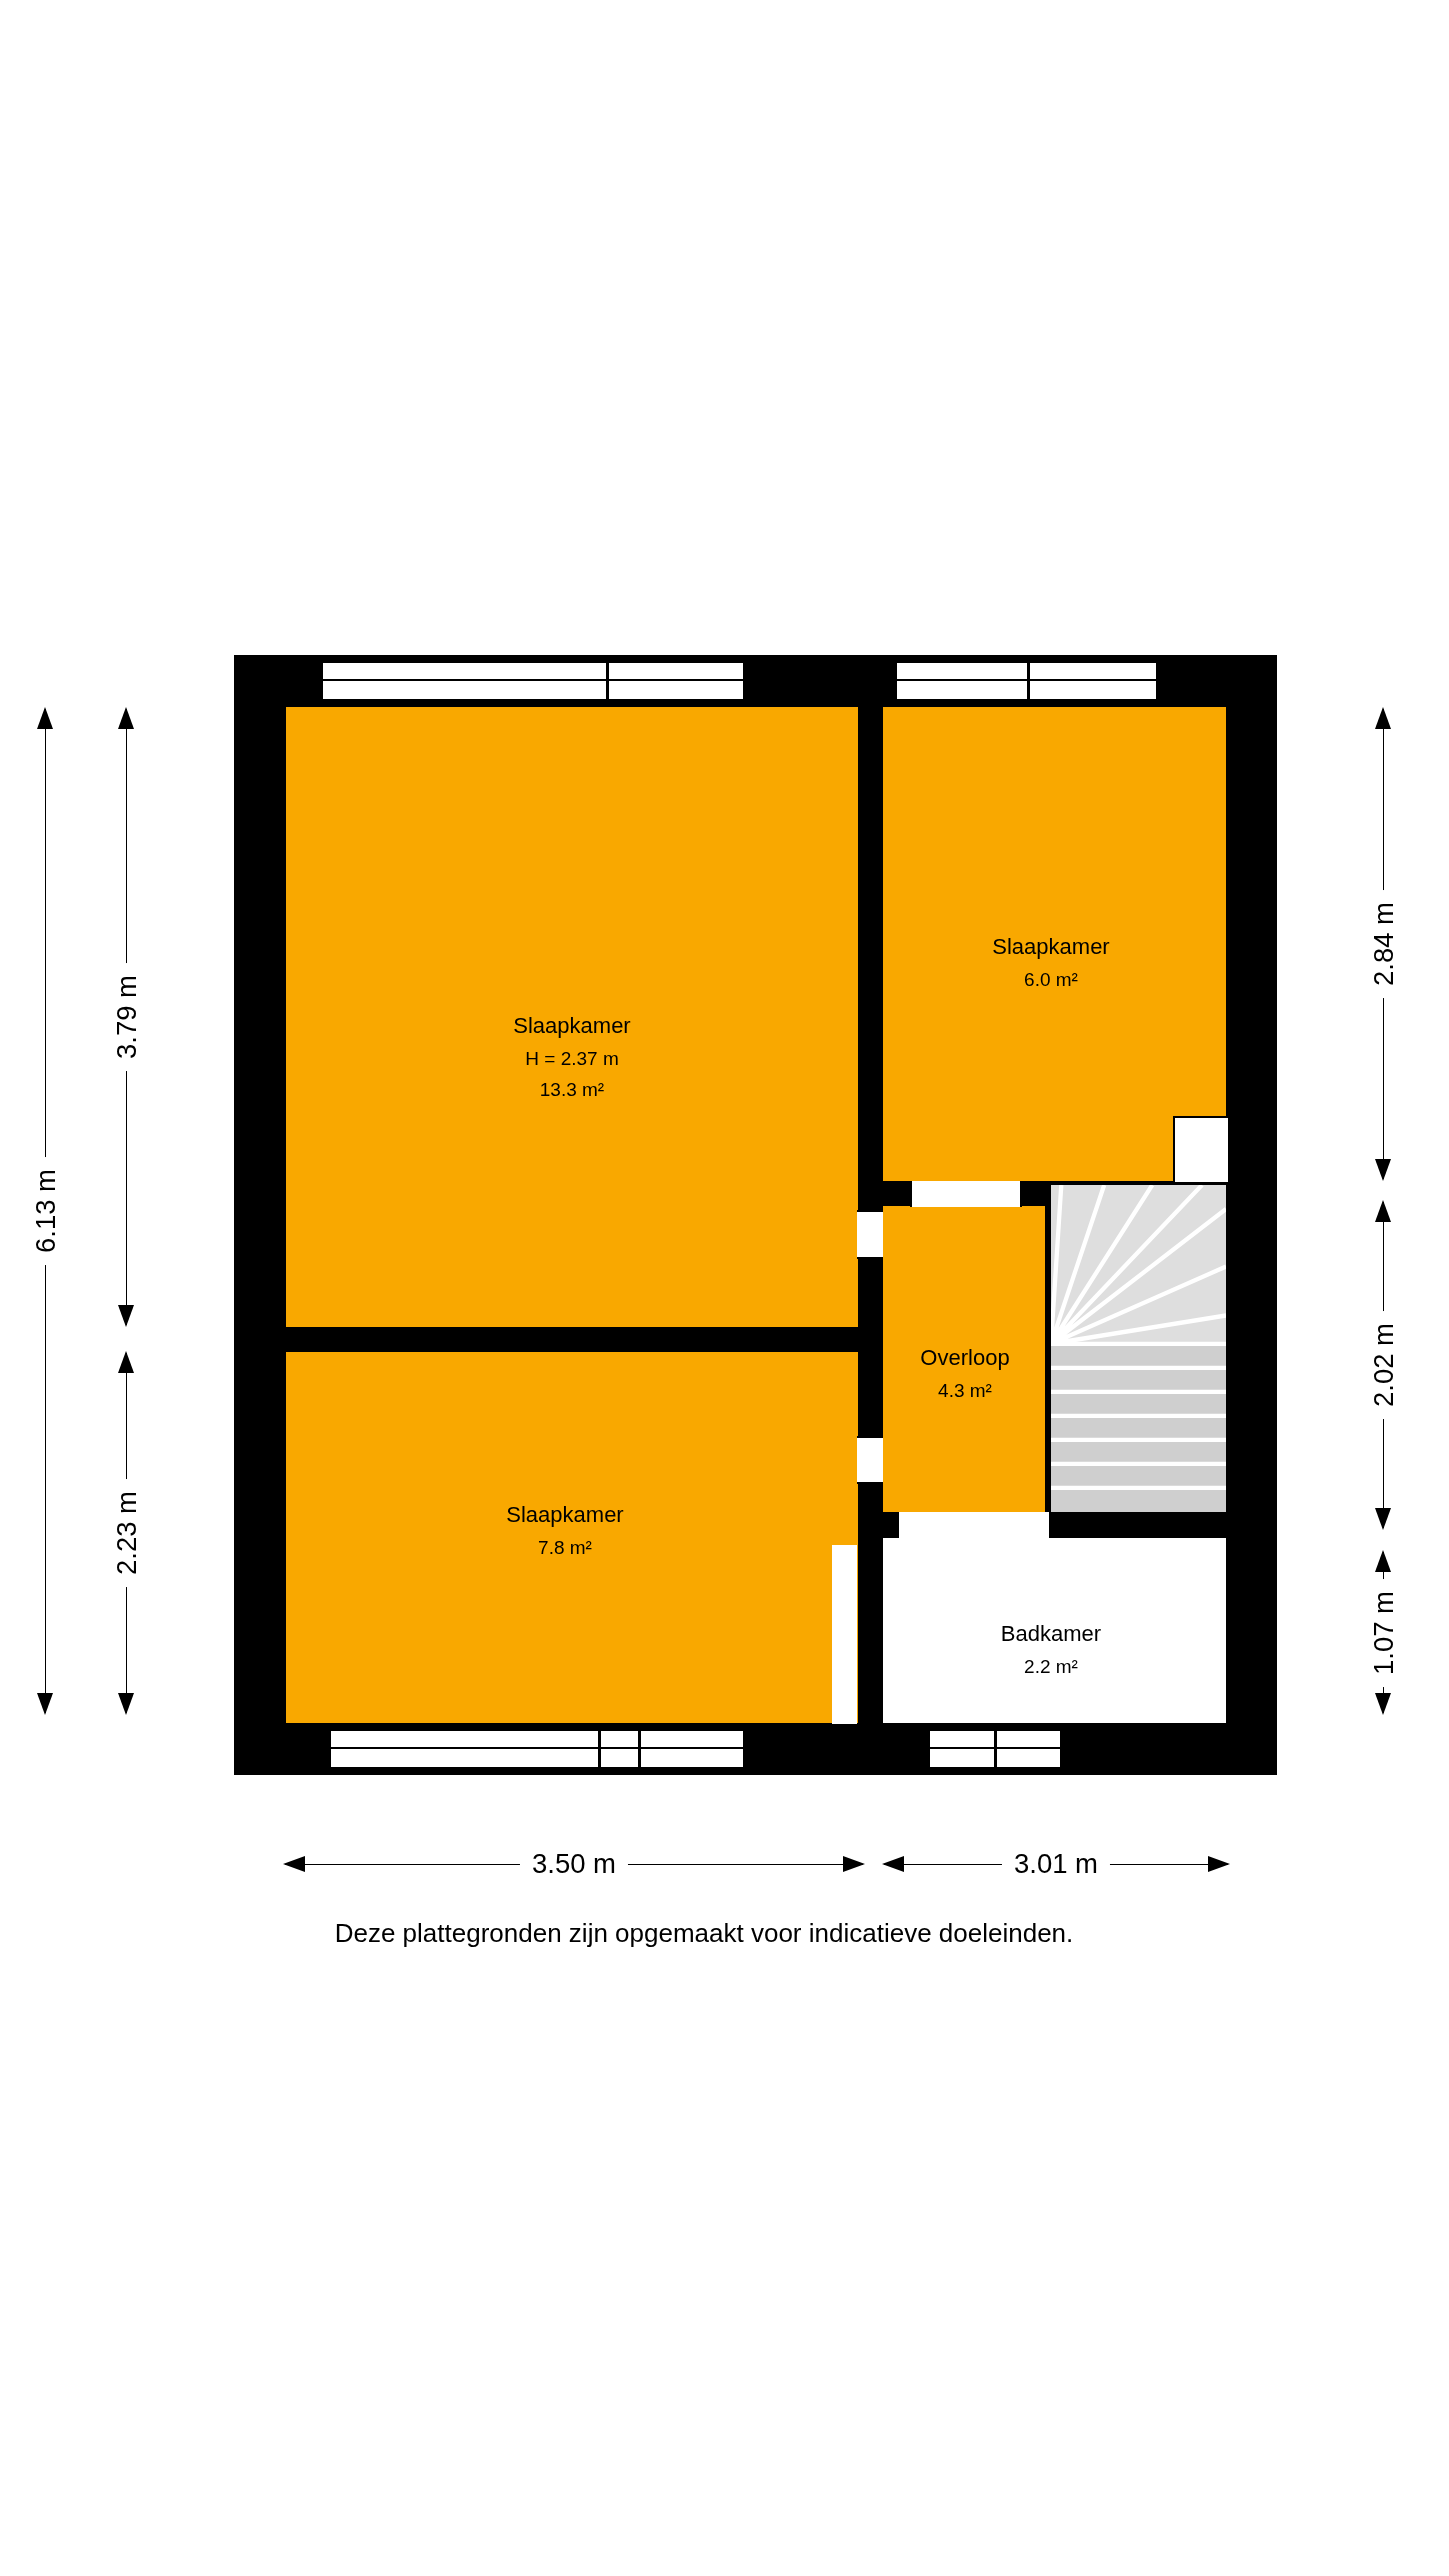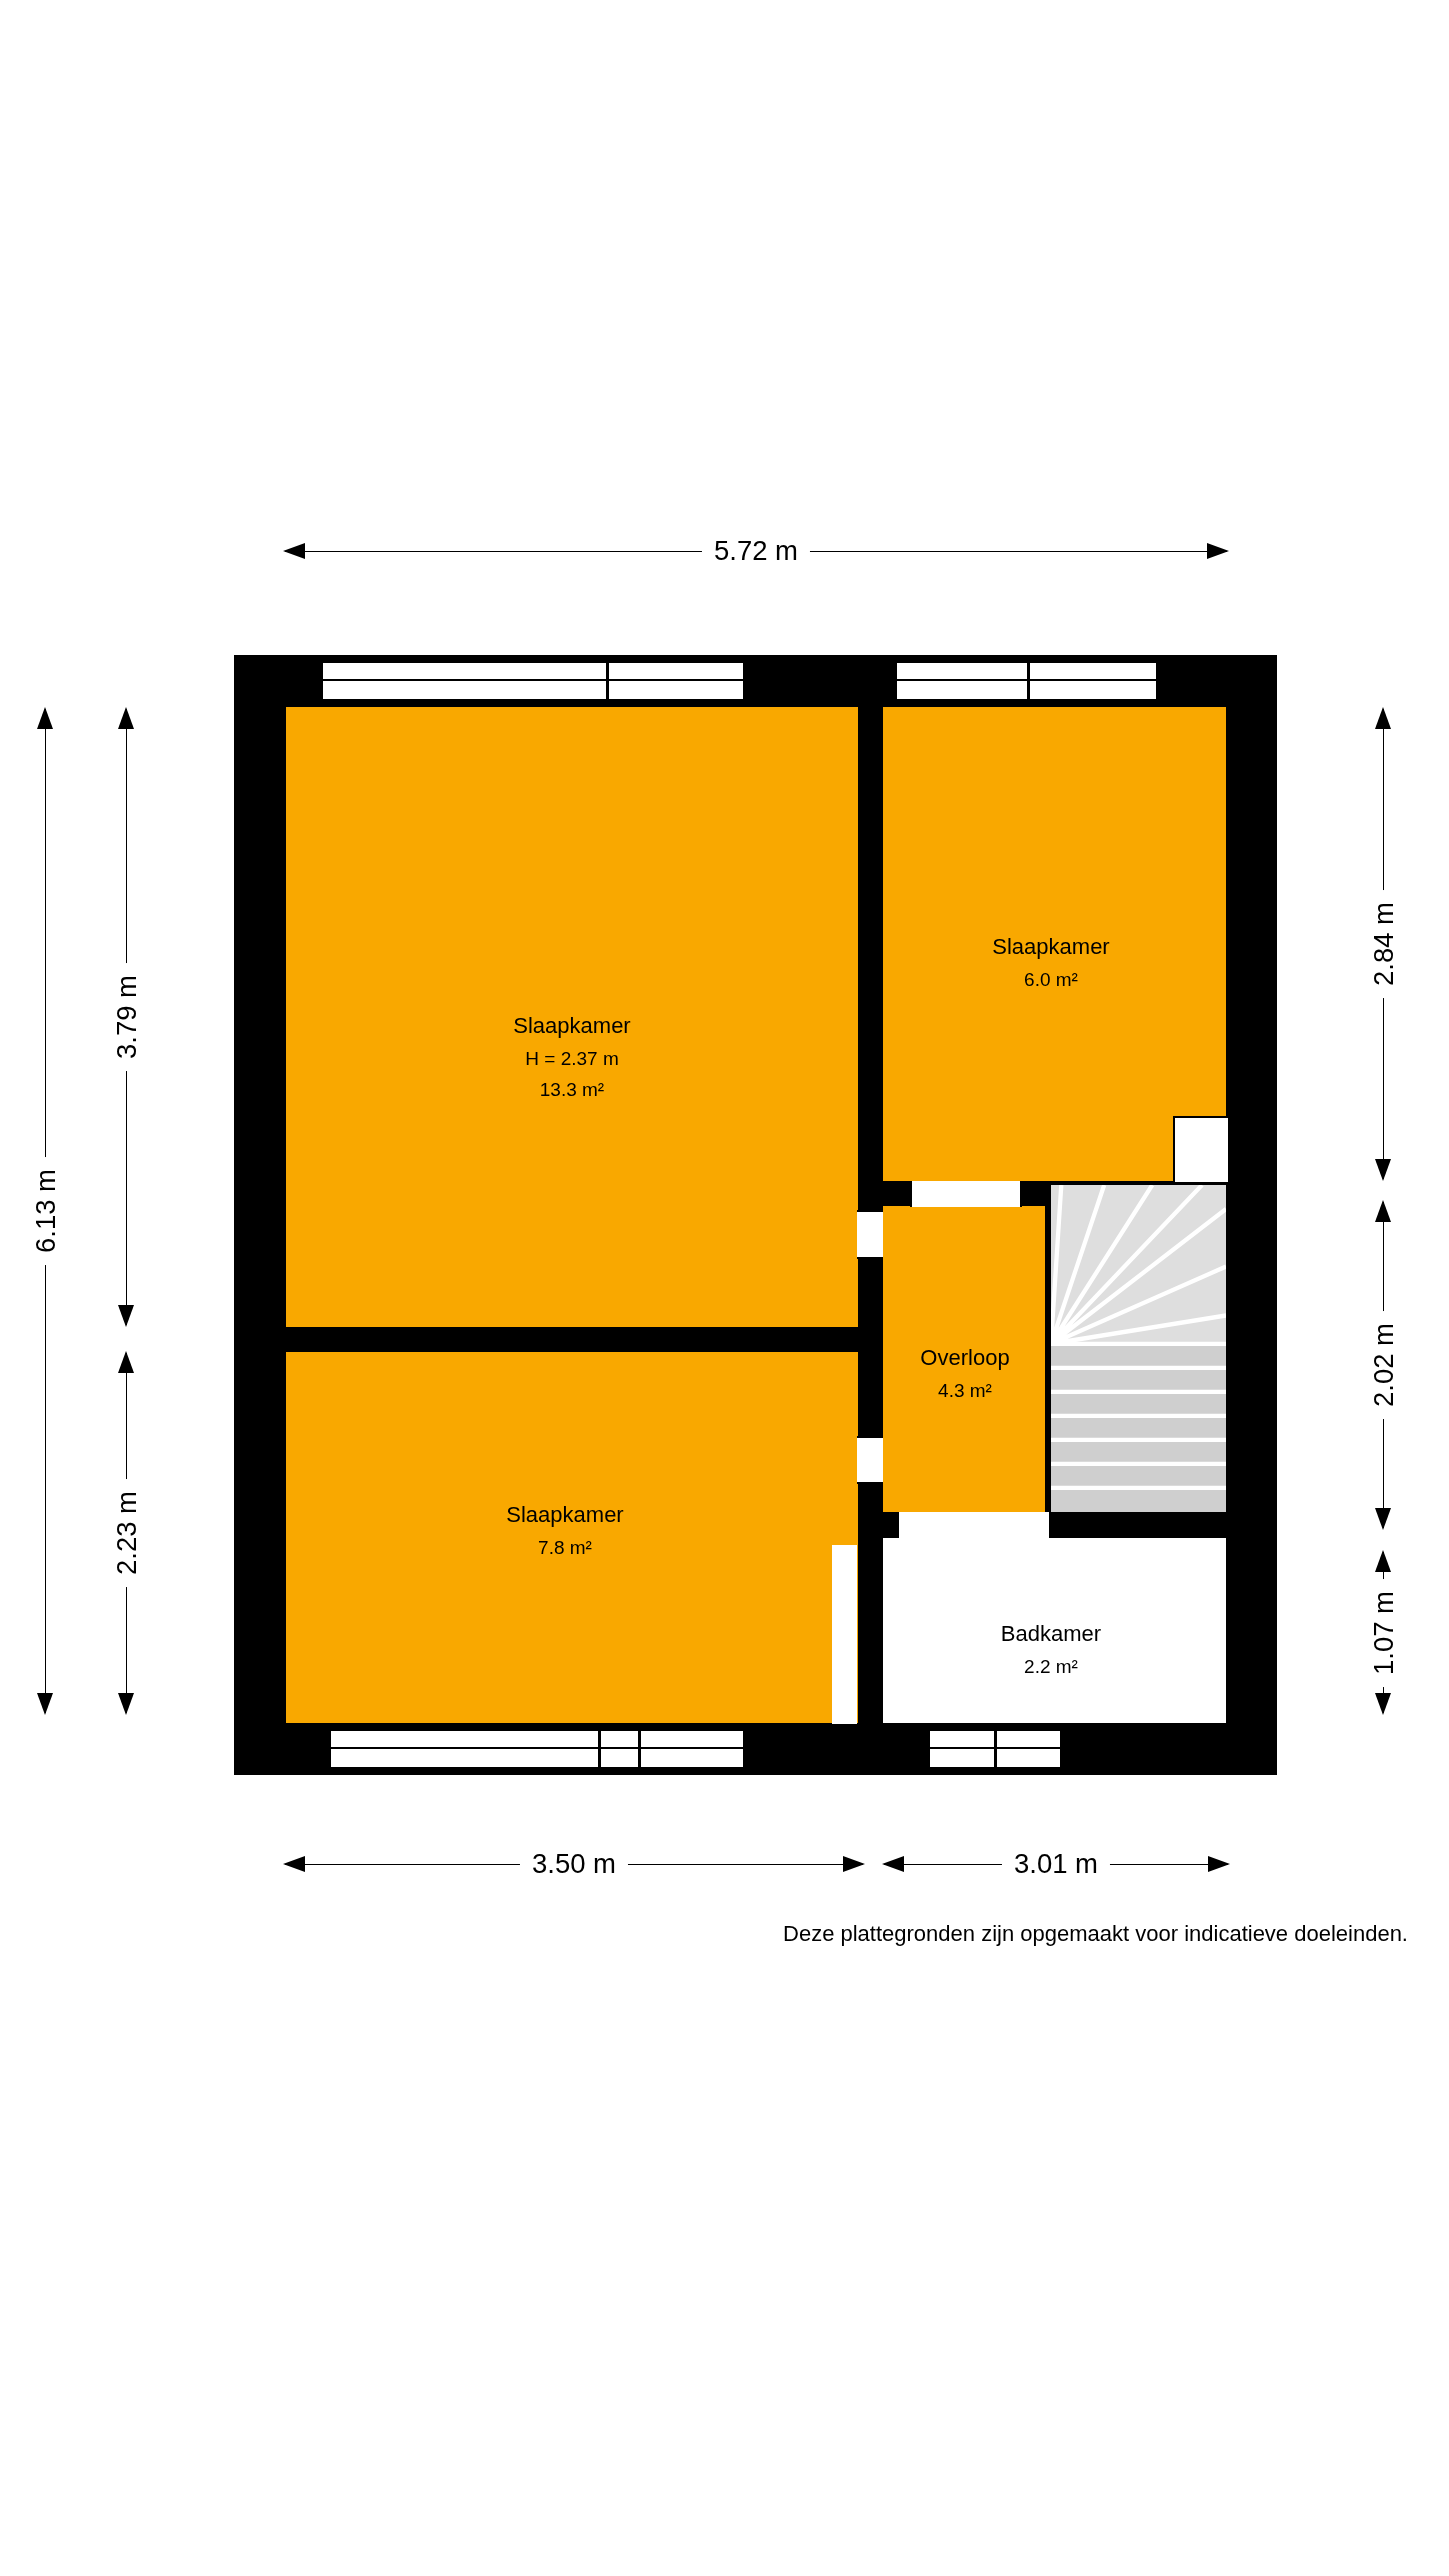--- a/index.html
+++ b/index.html
@@ -43,22 +43,22 @@
   .dim-v .line{top:1.7px;bottom:1.7px;left:14.6px;width:1.7px}
   .ah{position:absolute;width:0;height:0}
   .dim-h .ah-l{left:0;top:6.9px;border-top:8.6px solid transparent;border-bottom:8.6px solid transparent;border-right:22px solid #000}
   .dim-h .ah-r{right:0;top:6.9px;border-top:8.6px solid transparent;border-bottom:8.6px solid transparent;border-left:22px solid #000}
   .dim-v .ah-t{top:0;left:6.9px;border-left:8.6px solid transparent;border-right:8.6px solid transparent;border-bottom:22px solid #000}
   .dim-v .ah-b{bottom:0;left:6.9px;border-left:8.6px solid transparent;border-right:8.6px solid transparent;border-top:22px solid #000}
   .dim .lbl{position:absolute;background:#fff;font-size:27.5px;padding:1.7px 12px;white-space:nowrap}
   .dim-h .lbl{left:50%;top:15.5px;transform:translate(-50%,-50%)}
   .dim-v .lbl{left:15.5px;top:50%;transform:translate(-50%,-50%) rotate(-90deg)}
 
-  .disclaimer{position:absolute;left:0;top:1913px;width:1408px;text-align:right;
-              font-size:22px;line-height:41px}
+  .disclaimer{position:absolute;left:0;top:1913px;width:1408px;text-align:center;
+              font-size:26px;line-height:41px}
 </style>
 </head>
 <body>
 
 <div class="page">
 
   <div class="plan">
 
     <div class="room" style="left:52px;top:52px;width:572px;height:620px"></div>
     <div class="room" style="left:649px;top:52px;width:343px;height:474px"></div>
@@ -118,26 +118,20 @@
     <div class="room-label" style="left:331px;top:843px">
       <div class="rl-name">Slaapkamer</div>
       <div class="rl-sub">7.8 m²</div>
     </div>
     <div class="room-label" style="left:817px;top:962px">
       <div class="rl-name">Badkamer</div>
       <div class="rl-sub">2.2 m²</div>
     </div>
   </div>
 
-  <div class="dim dim-h" style="left:283px;top:536px;width:946px">
-    <div class="line"></div>
-    <div class="ah ah-l"></div>
-    <div class="ah ah-r"></div>
-    <span class="lbl">5.72 m</span>
-  </div>
 
   <div class="dim dim-v" style="left:30px;top:707px;height:1008px">
     <div class="line"></div>
     <div class="ah ah-t"></div>
     <div class="ah ah-b"></div>
     <span class="lbl">6.13 m</span>
   </div>
 
   <div class="dim dim-v" style="left:111px;top:707px;height:620px">
     <div class="line"></div>

